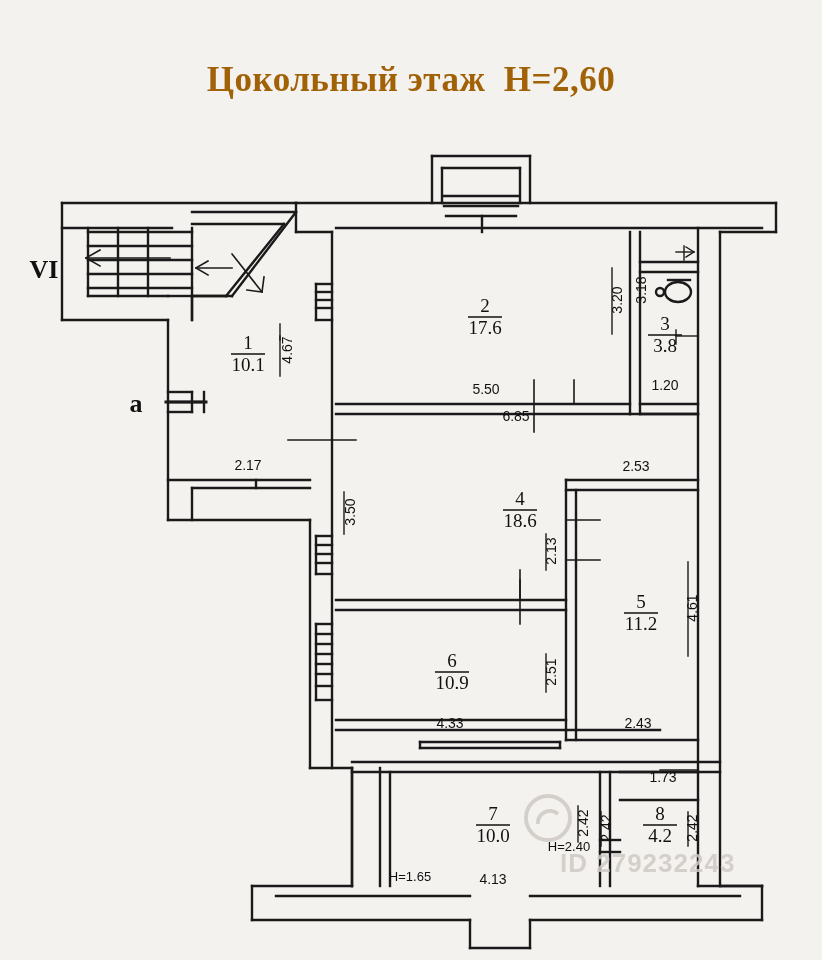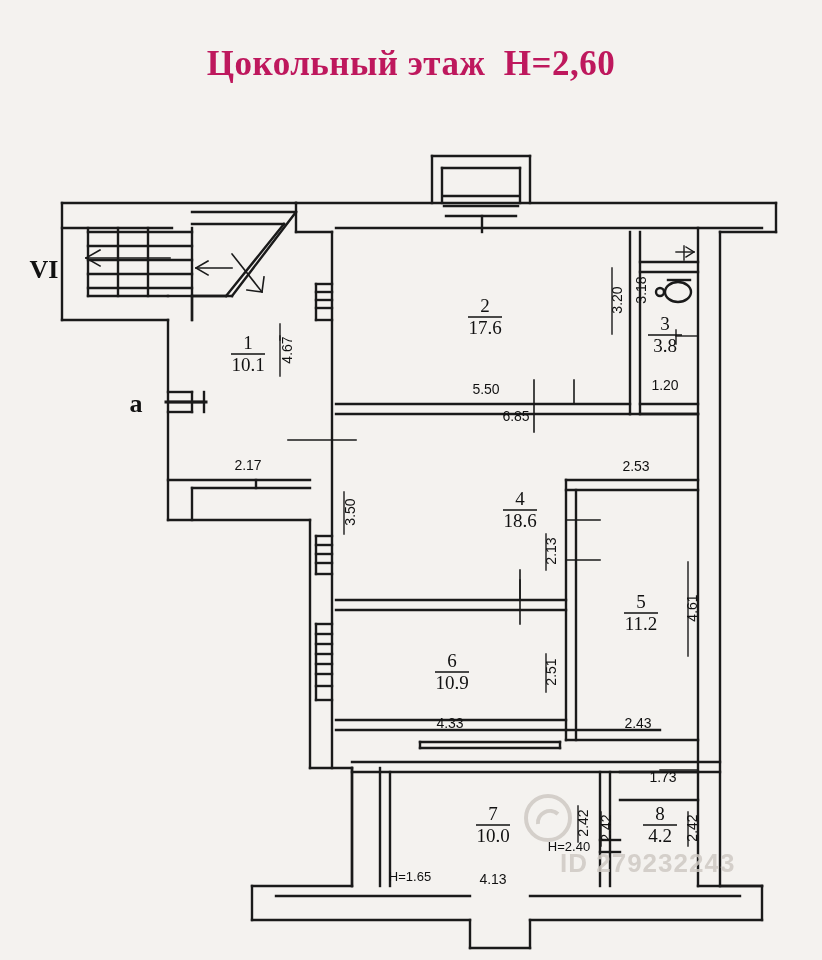--- a/index.html
+++ b/index.html
@@ -15,29 +15,29 @@
     color: #1a1a1a;
     overflow: hidden;
   }
   #plan-root {
     position: absolute;
     inset: 0;
     background: #f4f2ef;
   }
   .title {
     position: absolute;
-    top: 44px;
+    top: 60px;
     left: 0;
     width: 100%;
     text-align: center;
     font-family: "Liberation Serif", serif;
     font-size: 35px;
     font-weight: bold;
     letter-spacing: 0.5px;
-    color: #be185d;
+    color: #a16207;
     white-space: pre;
   }
   svg.plan {
     position: absolute;
     top: 0;
     left: 0;
   }
   .wm {
     position: absolute;
     pointer-events: none;

